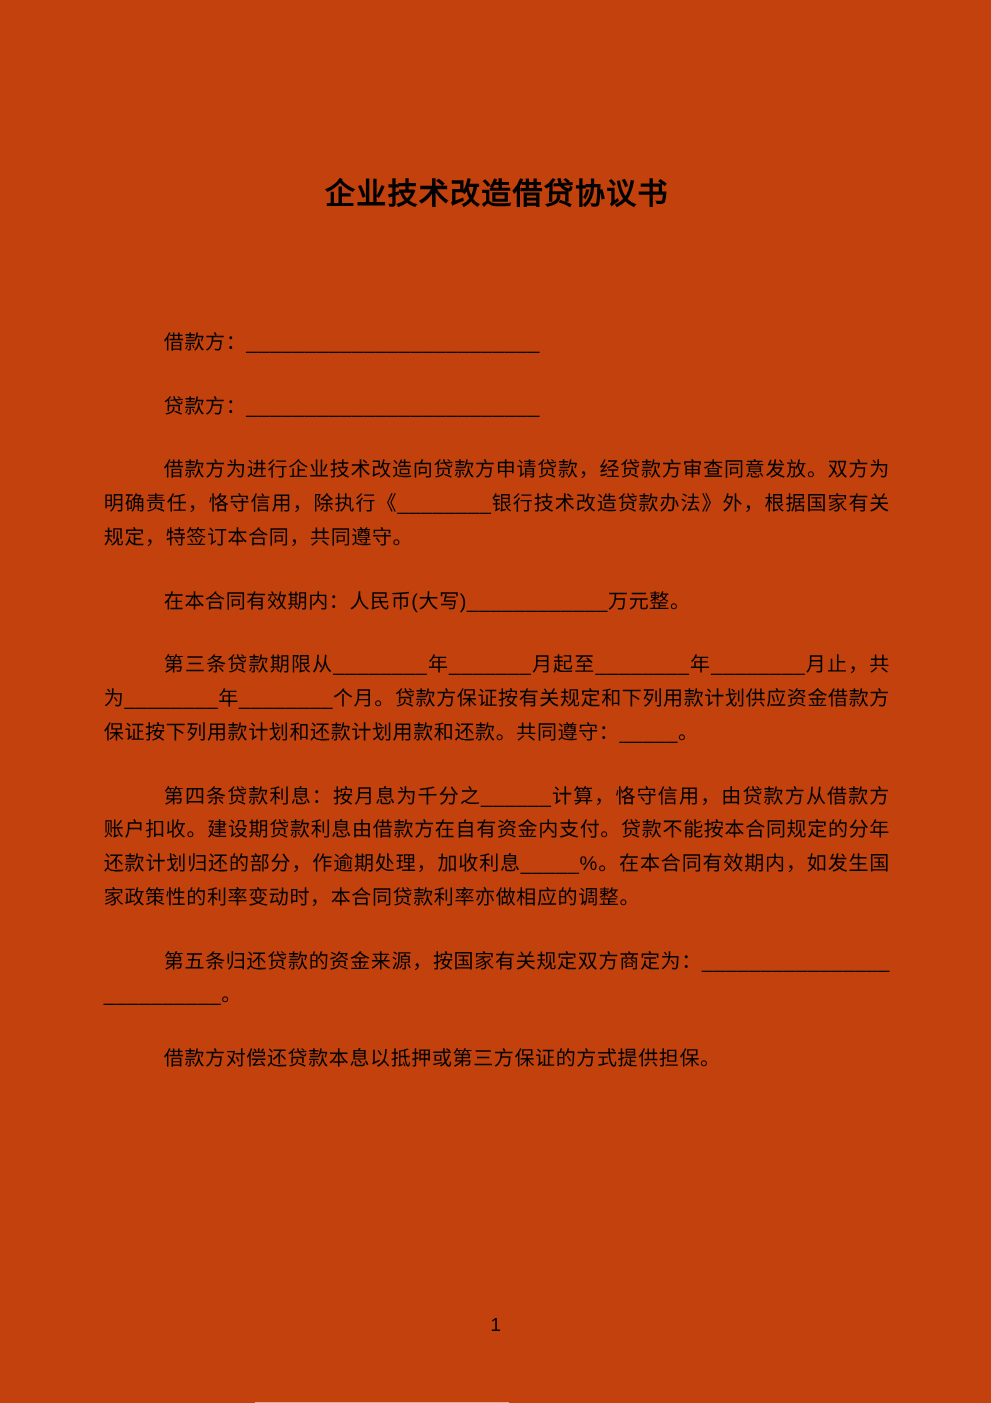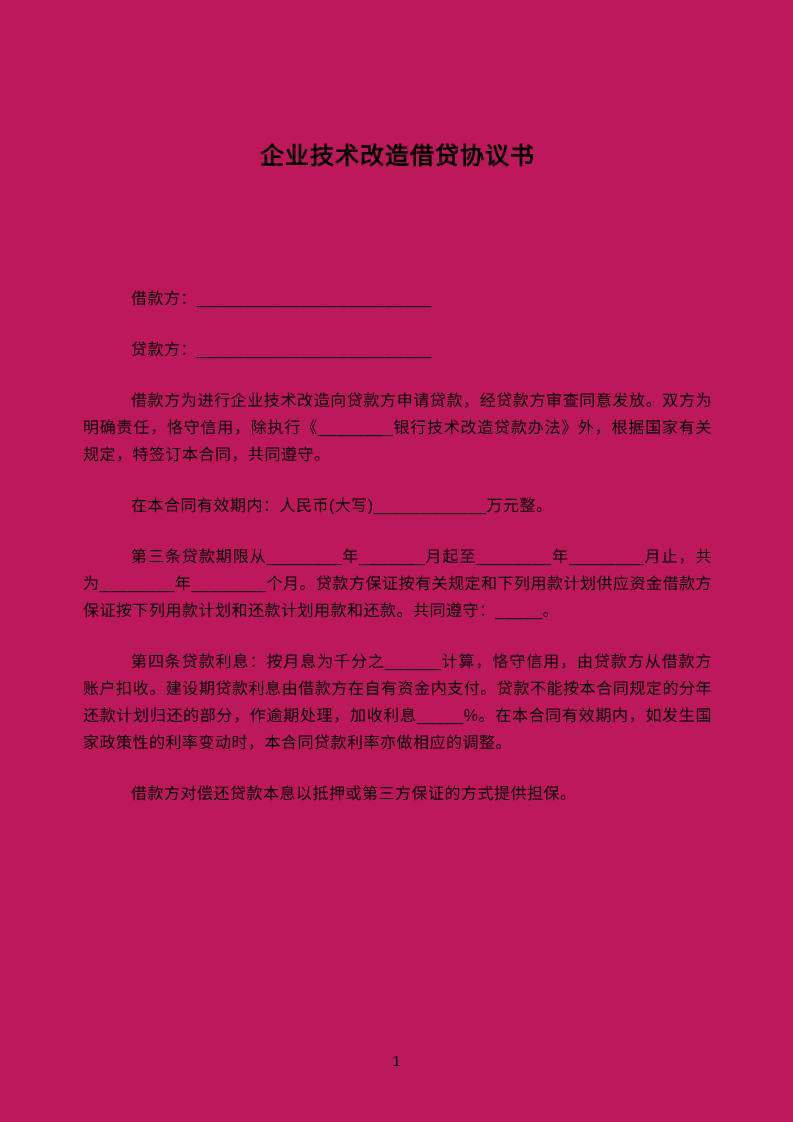--- a/index.html
+++ b/index.html
@@ -7,42 +7,42 @@
   body {
     width: 793px;
     height: 1122px;
     font-family: "Liberation Sans", sans-serif;
     color: #000000;
   }
   .page {
     position: relative;
     width: 793px;
     height: 1122px;
-    background: #be185d;
+    background: #c2410c;
     padding: 0 81px 0 83px;
     overflow: hidden;
   }
   .title {
     margin-top: 141px;
     font-size: 24px;
     line-height: 29px;
     font-weight: bold;
     text-align: center;
     letter-spacing: 1px;
   }
   .para {
     font-size: 16px;
     line-height: 27px;
     letter-spacing: 0.5px;
     text-align: justify;
     word-break: break-all;
     margin-top: 24px;
   }
   .para.first-after-title {
-    margin-top: 115px;
+    margin-top: 91px;
   }
   .indent {
     text-indent: 48px;
   }
   .page-number {
     position: absolute;
     top: 1050px;
     left: 0;
     width: 793px;
     text-align: center;
@@ -63,18 +63,19 @@
 
   <p class="para indent">借款方为进行企业技术改造向贷款方申请贷款，经贷款方审查同意发放。双方为明确责任，恪守信用，除执行《________银行技术改造贷款办法》外，根据国家有关规定，特签订本合同，共同遵守。</p>
 
   <p class="para indent">在本合同有效期内：人民币(大写)____________万元整。</p>
 
 
   <p class="para indent">第三条贷款期限从________年_______月起至________年________月止，共为________年________个月。贷款方保证按有关规定和下列用款计划供应资金借款方保证按下列用款计划和还款计划用款和还款。共同遵守：_____。</p>
 
   <p class="para indent">第四条贷款利息：按月息为千分之______计算，恪守信用，由贷款方从借款方账户扣收。建设期贷款利息由借款方在自有资金内支付。贷款不能按本合同规定的分年还款计划归还的部分，作逾期处理，加收利息_____%。在本合同有效期内，如发生国家政策性的利率变动时，本合同贷款利率亦做相应的调整。</p>
 
+  <p class="para indent">第五条归还贷款的资金来源，按国家有关规定双方商定为：________________ __________。</p>
 
   <p class="para indent">借款方对偿还贷款本息以抵押或第三方保证的方式提供担保。</p>
 
   <div class="page-number">1</div>
 
 </div>
 
 </body></html>

